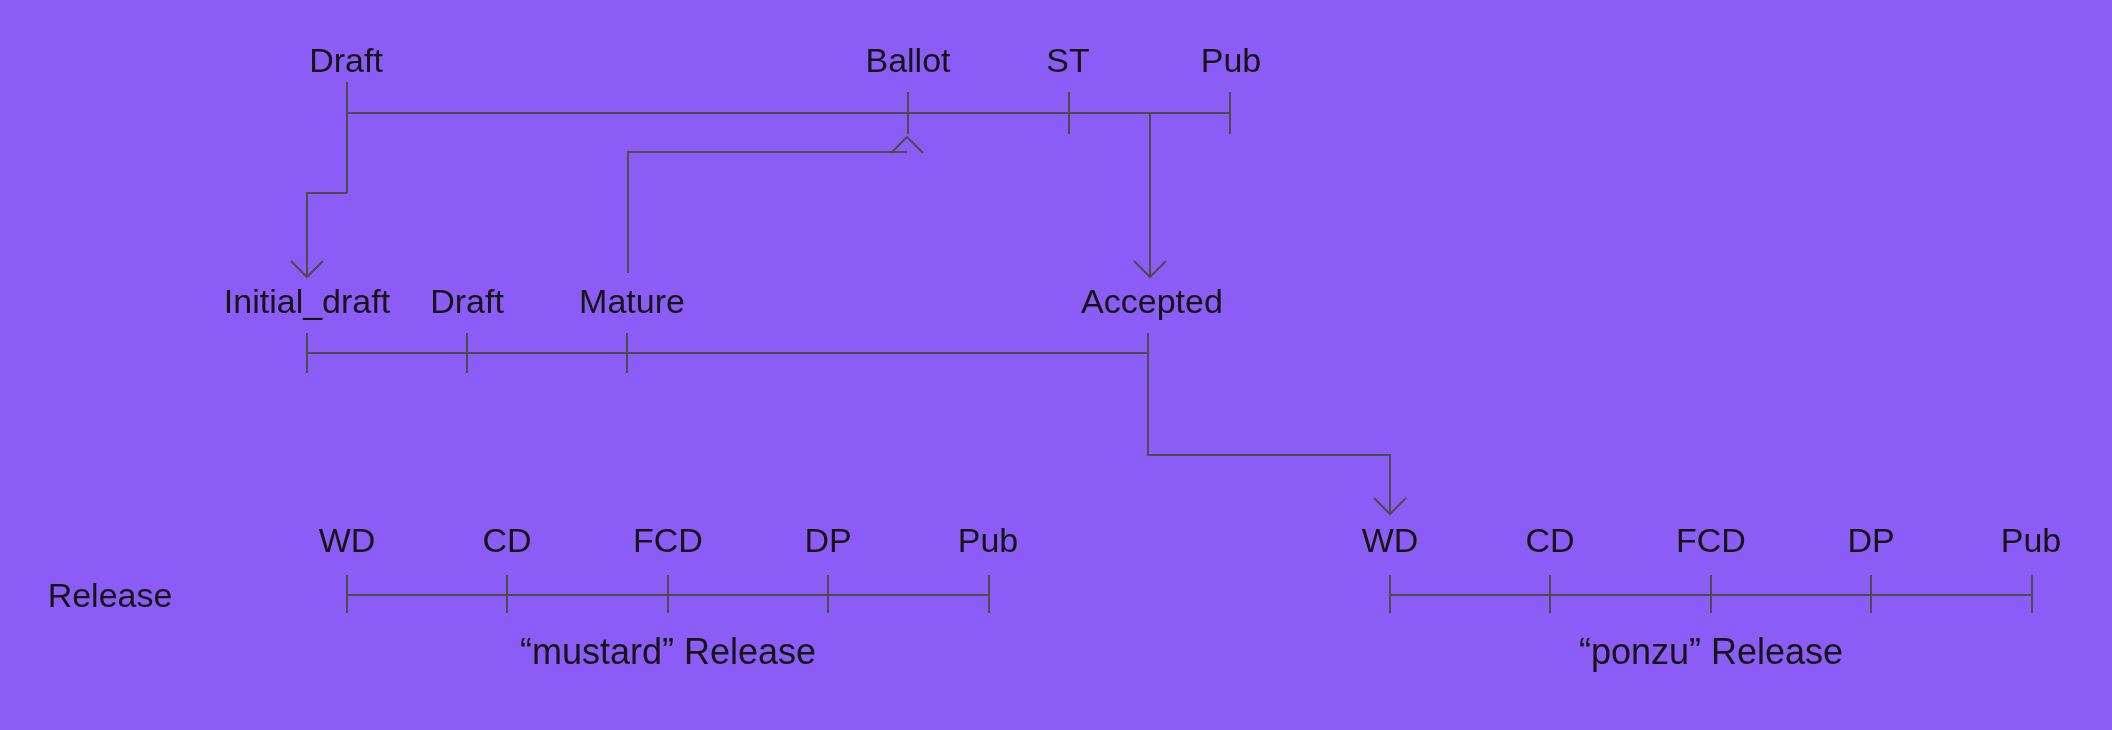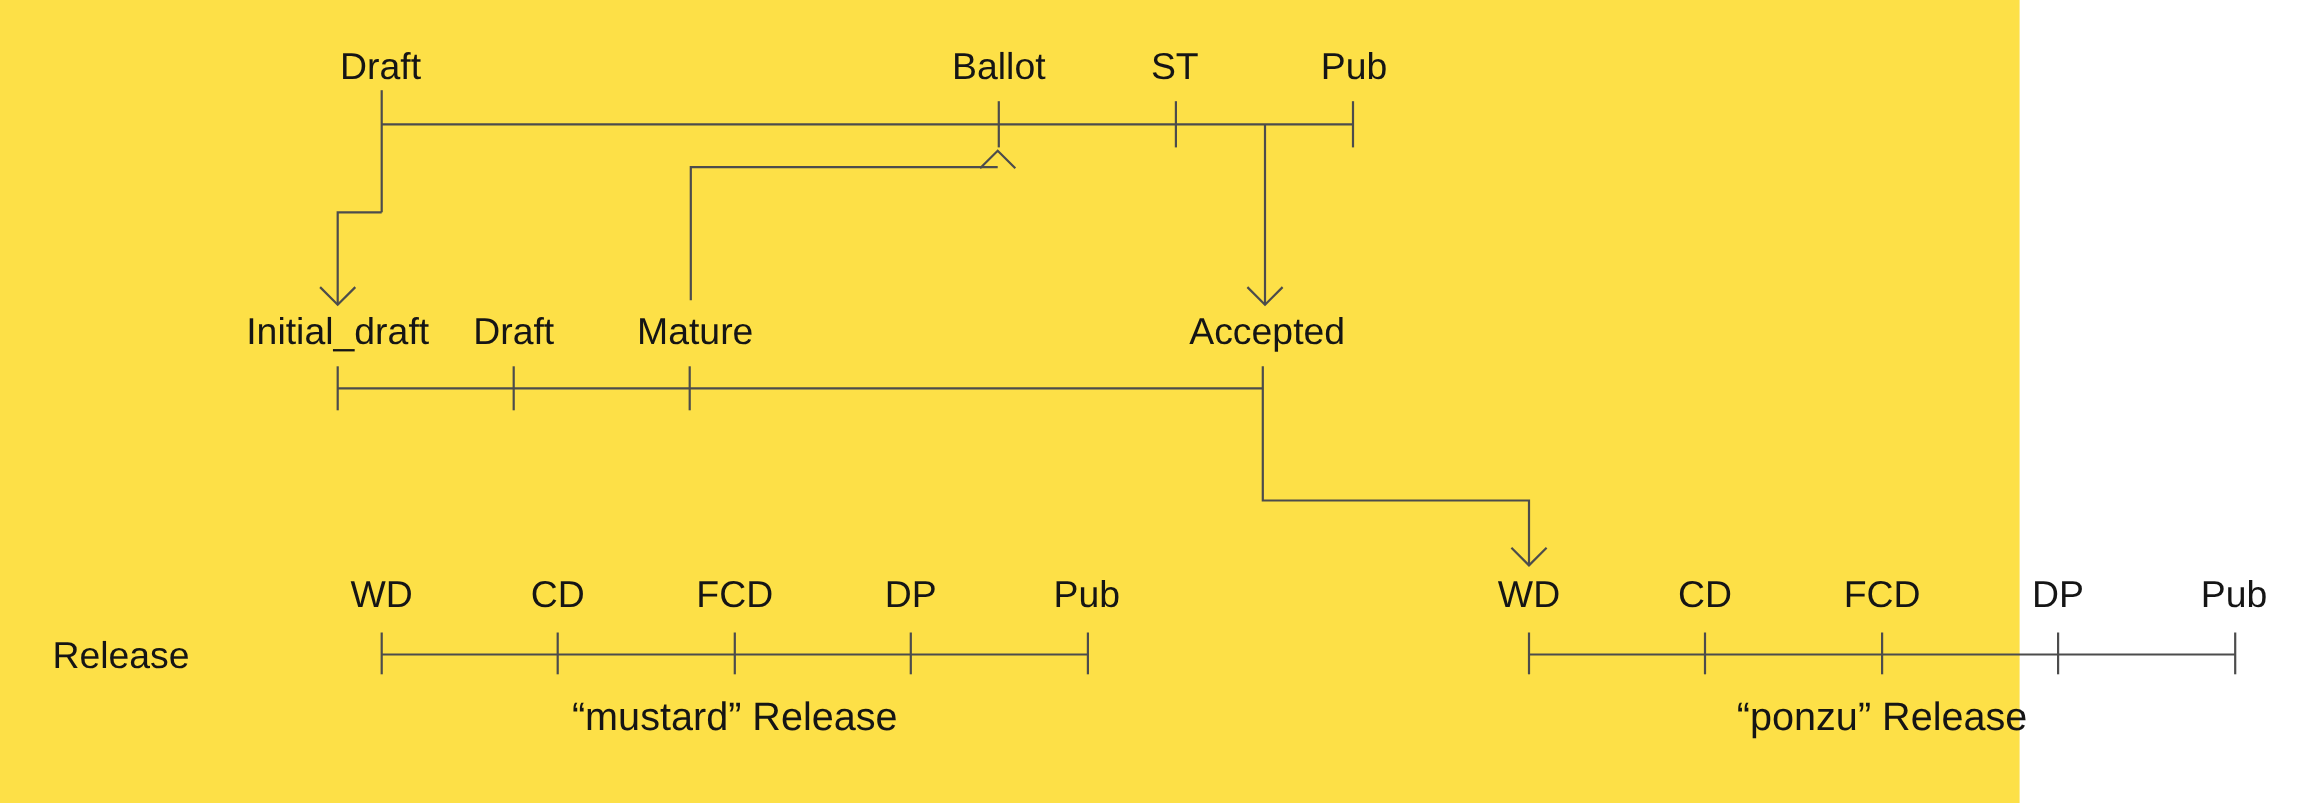--- a/index.html
+++ b/index.html
@@ -2,23 +2,23 @@
 <html><head>
 <meta charset="utf-8">
 <style>
   html, body {
     margin: 0;
     padding: 0;
     background: #ffffff;
   }
   .canvas {
     position: relative;
-    width: 1836px;
+    width: 2112px;
     height: 730px;
-    background: #fde047;
+    background: #8b5cf6;
     font-family: "Liberation Sans", sans-serif;
   }
   svg {
     display: block;
   }
   .stroke {
     stroke: #4c4c4c;
     stroke-width: 2;
     fill: none;
   }

